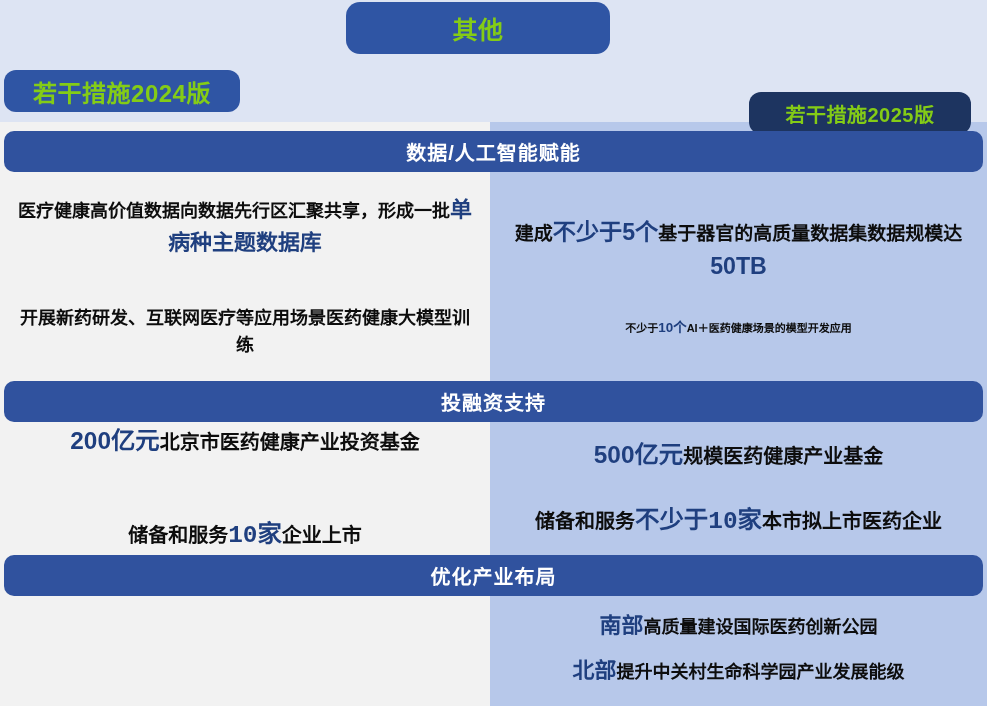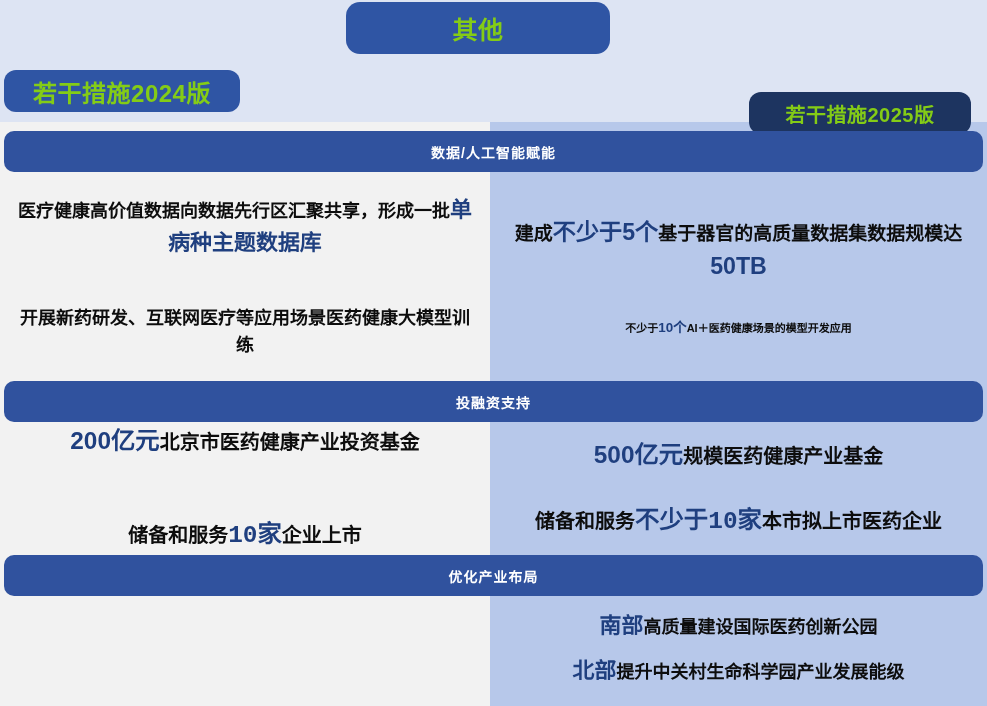--- a/index.html
+++ b/index.html
@@ -82,21 +82,21 @@
     position: absolute;
     left: 4px;
     width: 979px;
     height: 41px;
     background: #30529e;
     border-radius: 10px;
     display: flex;
     align-items: center;
     justify-content: center;
     color: #ffffff;
-    font-size: 14px;
+    font-size: 20px;
     font-weight: bold;
     letter-spacing: 1px;
     white-space: nowrap;
     z-index: 5;
   }
   .band-1 { top: 131px; }
   .band-2 { top: 381px; }
   .band-3 { top: 555px; }
 
   

